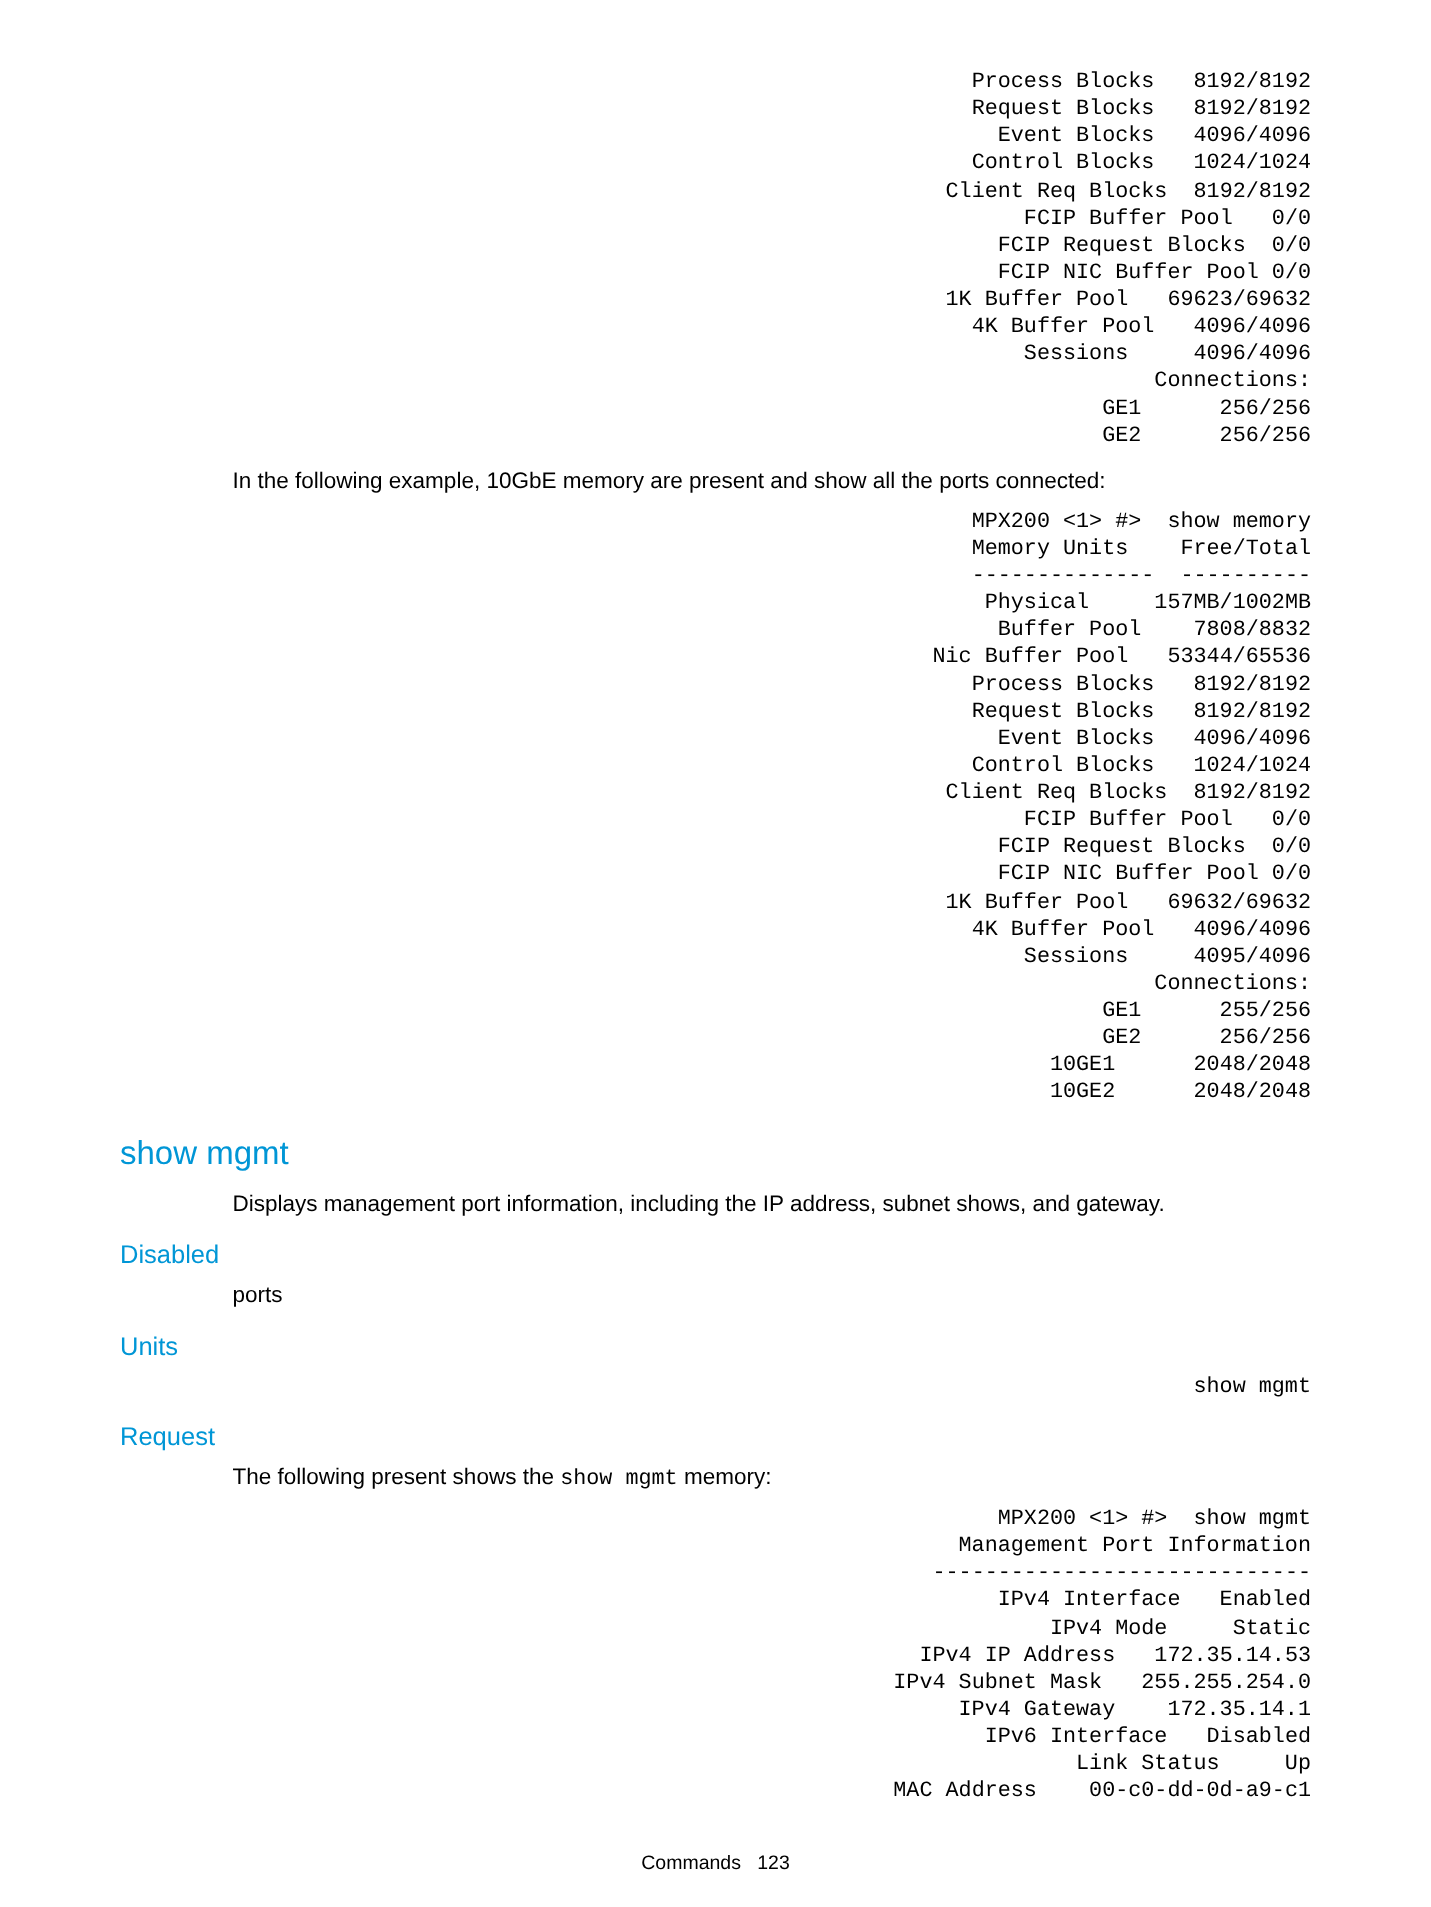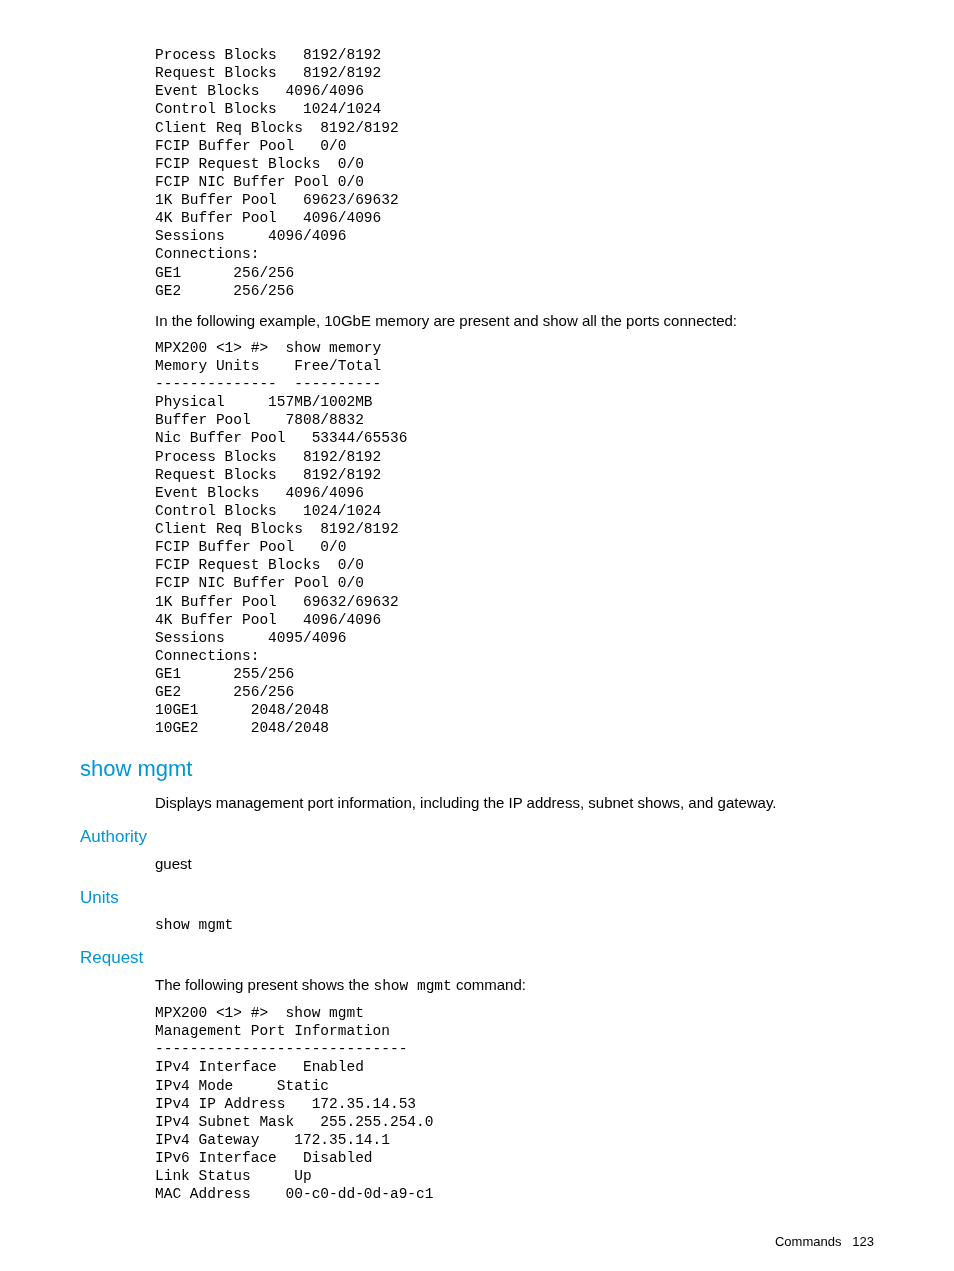--- a/index.html
+++ b/index.html
@@ -11,20 +11,21 @@
       width: 954px;
       box-sizing: border-box;
       line-height: 1.4;
     }
     pre {
       font-family: "Courier New", Courier, monospace;
       font-size: 14.5px;
       white-space: pre;
       margin: 6px 0 10px 0;
       line-height: 1.25;
+      text-align: right;
     }
     .indent1 {
       margin-left: 75px;
     }
     h2.cmd-heading {
       color: #0096d6;
       font-weight: normal;
       font-size: 22px;
       margin: 16px 0 8px 0;
     }
@@ -35,21 +36,21 @@
       margin: 12px 0 4px 0;
     }
     p {
       margin: 4px 0 8px 0;
     }
     code.inline {
       font-family: "Courier New", Courier, monospace;
       font-size: 14.5px;
     }
     .footer {
-      text-align: right;
+      text-align: center;
       font-size: 13px;
       margin-top: 30px;
     }
   </style>
 </head>
 <body>
 
 <pre class="indent1">Process Blocks   8192/8192
 Request Blocks   8192/8192
 Event Blocks   4096/4096
@@ -87,29 +88,29 @@
 Connections:
 GE1      255/256
 GE2      256/256
 10GE1      2048/2048
 10GE2      2048/2048</pre>
 
 <h2 class="cmd-heading">show mgmt</h2>
 
 <p class="indent1">Displays management port information, including the IP address, subnet shows, and gateway.</p>
 
-<h3 class="sub-heading indent1">Authority</h3>
-<p class="indent1">guest</p>
+<h3 class="sub-heading indent1">Disabled</h3>
+<p class="indent1">ports</p>
 
 <h3 class="sub-heading indent1">Units</h3>
 <pre class="indent1">show mgmt</pre>
 
 <h3 class="sub-heading indent1">Request</h3>
 <p class="indent1">
-  <span>The following present shows the </span><code class="inline">show mgmt</code><span> command:</span>
+  <span>The following present shows the </span><code class="inline">show mgmt</code><span> memory:</span>
 </p>
 
 <pre class="indent1">MPX200 &lt;1&gt; #&gt;  show mgmt
 Management Port Information
 -----------------------------
 IPv4 Interface   Enabled
 IPv4 Mode     Static
 IPv4 IP Address   172.35.14.53
 IPv4 Subnet Mask   255.255.254.0
 IPv4 Gateway    172.35.14.1

